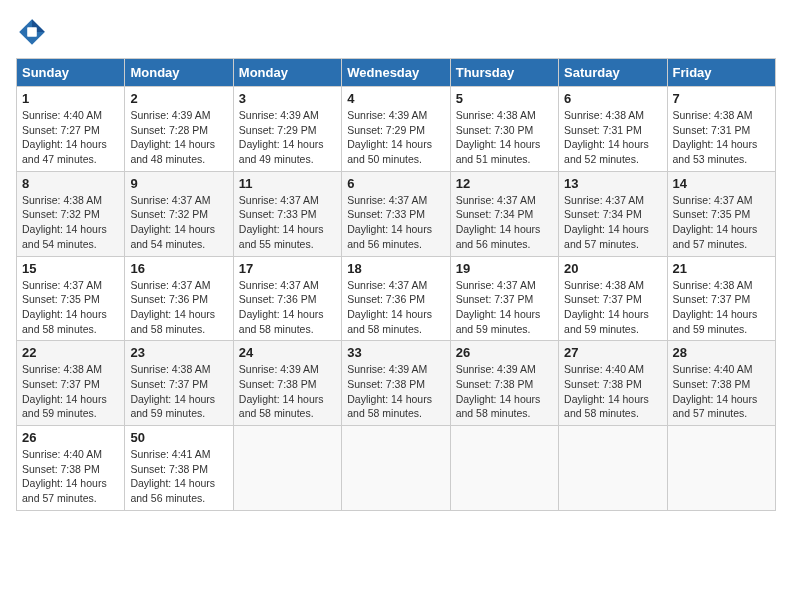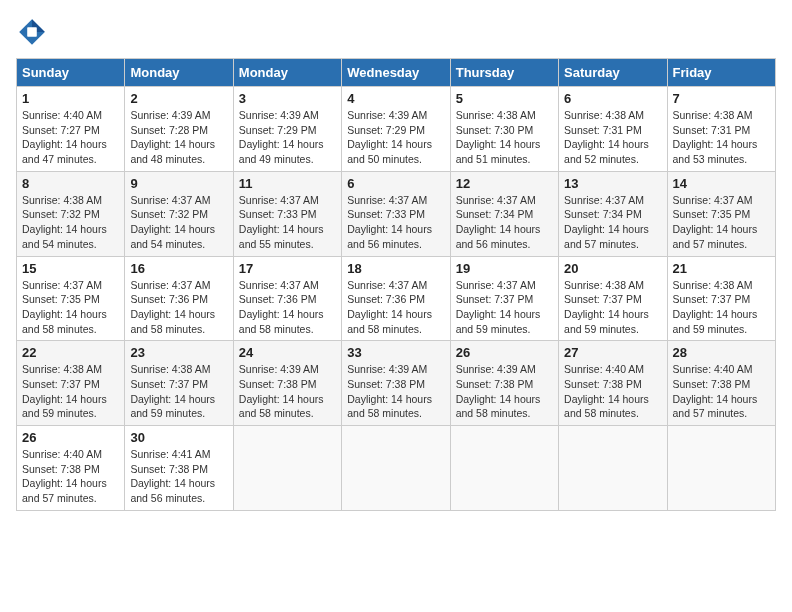--- a/index.html
+++ b/index.html
@@ -160,21 +160,21 @@
         <td><span class="day-num">22</span><span class="day-info">Sunrise: 4:38 AM<br>Sunset: 7:37 PM<br>Daylight: 14 hours and 59 minutes.</span></td>
         <td><span class="day-num">23</span><span class="day-info">Sunrise: 4:38 AM<br>Sunset: 7:37 PM<br>Daylight: 14 hours and 59 minutes.</span></td>
         <td><span class="day-num">24</span><span class="day-info">Sunrise: 4:39 AM<br>Sunset: 7:38 PM<br>Daylight: 14 hours and 58 minutes.</span></td>
         <td><span class="day-num">33</span><span class="day-info">Sunrise: 4:39 AM<br>Sunset: 7:38 PM<br>Daylight: 14 hours and 58 minutes.</span></td>
         <td><span class="day-num">26</span><span class="day-info">Sunrise: 4:39 AM<br>Sunset: 7:38 PM<br>Daylight: 14 hours and 58 minutes.</span></td>
         <td><span class="day-num">27</span><span class="day-info">Sunrise: 4:40 AM<br>Sunset: 7:38 PM<br>Daylight: 14 hours and 58 minutes.</span></td>
         <td><span class="day-num">28</span><span class="day-info">Sunrise: 4:40 AM<br>Sunset: 7:38 PM<br>Daylight: 14 hours and 57 minutes.</span></td>
       </tr>
       <tr>
         <td><span class="day-num">26</span><span class="day-info">Sunrise: 4:40 AM<br>Sunset: 7:38 PM<br>Daylight: 14 hours and 57 minutes.</span></td>
-        <td><span class="day-num">30</span><span class="day-info">Sunrise: 4:41 AM<br>Sunset: 7:38 PM<br>Daylight: 14 hours and 56 minutes.</span></td>
+        <td><span class="day-num">50</span><span class="day-info">Sunrise: 4:41 AM<br>Sunset: 7:38 PM<br>Daylight: 14 hours and 56 minutes.</span></td>
         <td class="empty-cell"></td>
         <td class="empty-cell"></td>
         <td class="empty-cell"></td>
         <td class="empty-cell"></td>
         <td class="empty-cell"></td>
       </tr>
     </tbody>
 </table>
 
 </body></html>

